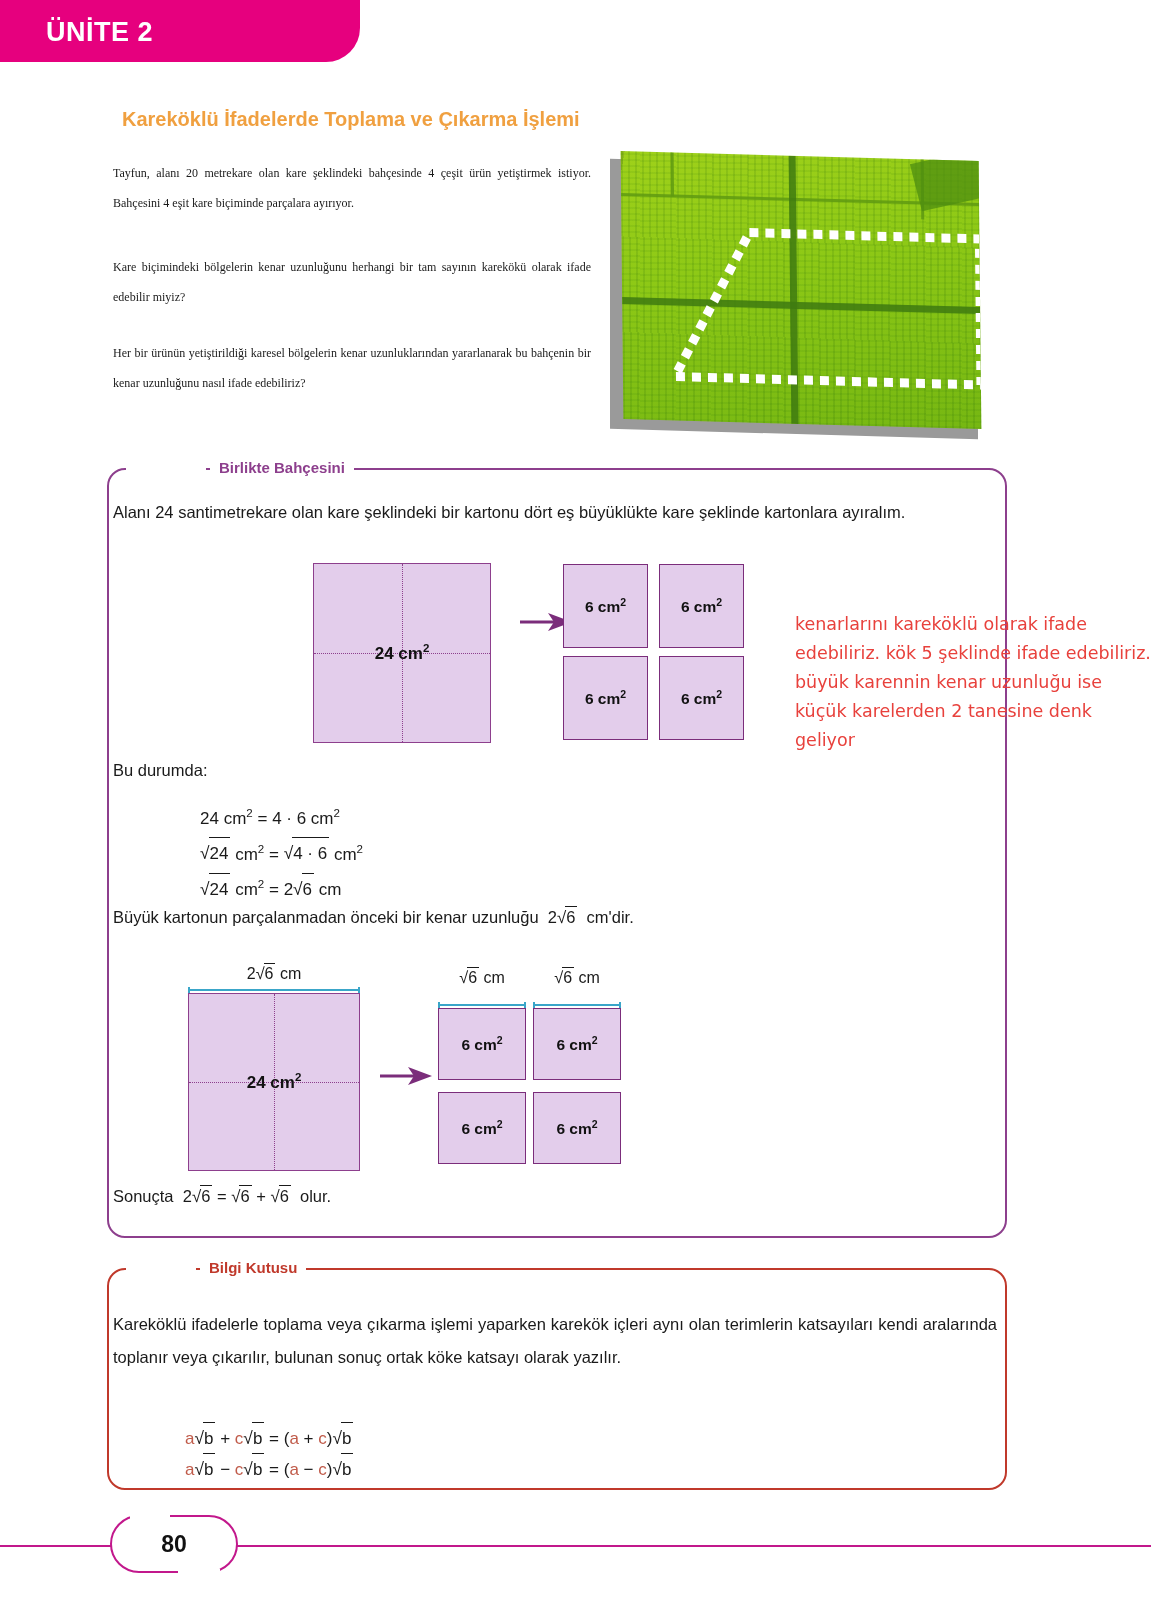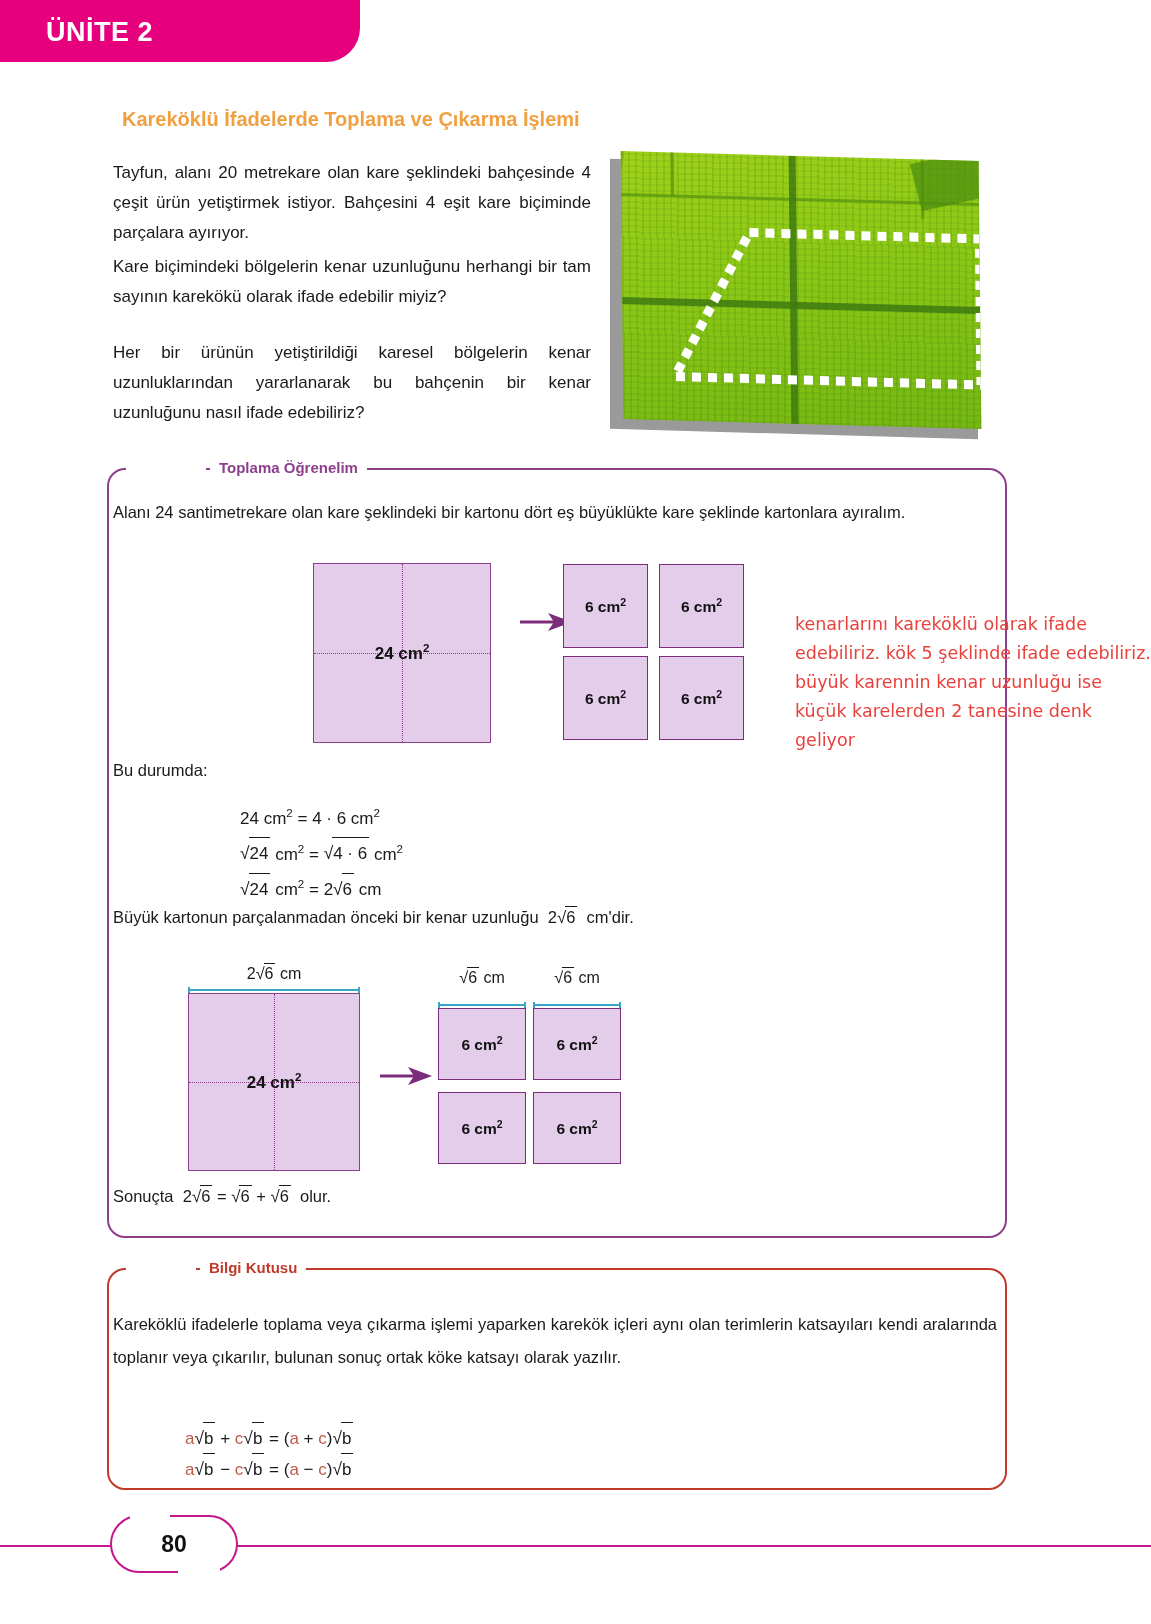--- a/index.html
+++ b/index.html
@@ -26,22 +26,22 @@
 
   
   #section-title {
     position:absolute; left:114px; top:108px; width:700px;
     color:#f0a040; font-size:20px; font-weight:bold;margin-left:8px;
   }
 
   
   .intro-p {
     position:absolute; left:113px; width:478px;
-    font-size:17px; line-height:30px;
-    text-align:justify; text-justify:inter-word;
+    font-size:12px; line-height:30px;
+    text-align:justify; text-justify:inter-word;font-family:Liberation Serif, serif;
   }
   #intro-p0 { top:158px; }
   #intro-p1 { top:252px; }
   #intro-p2 { top:318px;margin-top:20px; }
 
   
   #field-photo-wrap {
     position:absolute; left:600px; top:150px; width:390px; height:290px;
   }
   #field-shadow {
@@ -114,21 +114,21 @@
   }
   .radic { display:inline-block; font-size:1.02em; }
   .rad {
     display:inline-block; border-top:1.3px solid currentColor;
     padding:1px 2px 0 1px; margin-left:-1px;
   }
   sup { font-size:.68em; vertical-align:super; }
 
   
   #eq-block { position:absolute; left:200px; top:798px; font-size:17px; line-height:30px; }
-  #eq-block .eqline { white-space:nowrap;margin-left:40px; }
+  #eq-block .eqline { white-space:nowrap; }
 
   
   #formula-block { position:absolute; left:185px; top:1422px; font-size:17px; line-height:29px; }
   .fcoef { color:#c05b4a; }
 
   
   #diag1 { position:absolute; left:0; top:0; }
   .bigsq {
     position:absolute; background:#e3cdeb; border:1.4px solid #8d3f8d;
   }
@@ -213,21 +213,21 @@
     <div class="field-line" id="fl-h1"></div>
     <div class="field-line" id="fl-corner"></div>
     <svg id="field-trapezoid" viewBox="0 0 358 268">
       <polygon points="128,78 358,78 358,224 52,224" fill="none" stroke="#ffffff" stroke-width="9" stroke-dasharray="9 7" stroke-linecap="butt"></polygon>
     </svg>
   </div>
 </div>
 
 <div class="panel" id="panel-learn"></div>
 <div class="label-gap" id="gap-learn"></div>
-<div class="panel-label" id="label-learn">Toplama Öğrenelim</div>
+<div class="panel-label" id="label-learn">Birlikte Bahçesini</div>
 
 <div id="learn-intro">Alanı 24 santimetrekare olan kare şeklindeki bir kartonu dört eş büyüklükte kare şeklinde kartonlara ayıralım.</div>
 
 <div id="diag1">
   <div class="bigsq" style="left:313px; top:563px; width:178px; height:180px;">
     <div class="divv"></div>
     <div class="divh"></div>
     <div class="bigsq-label">
       <span>24</span>&nbsp;<span>cm</span><sup>2</sup>
     </div>

